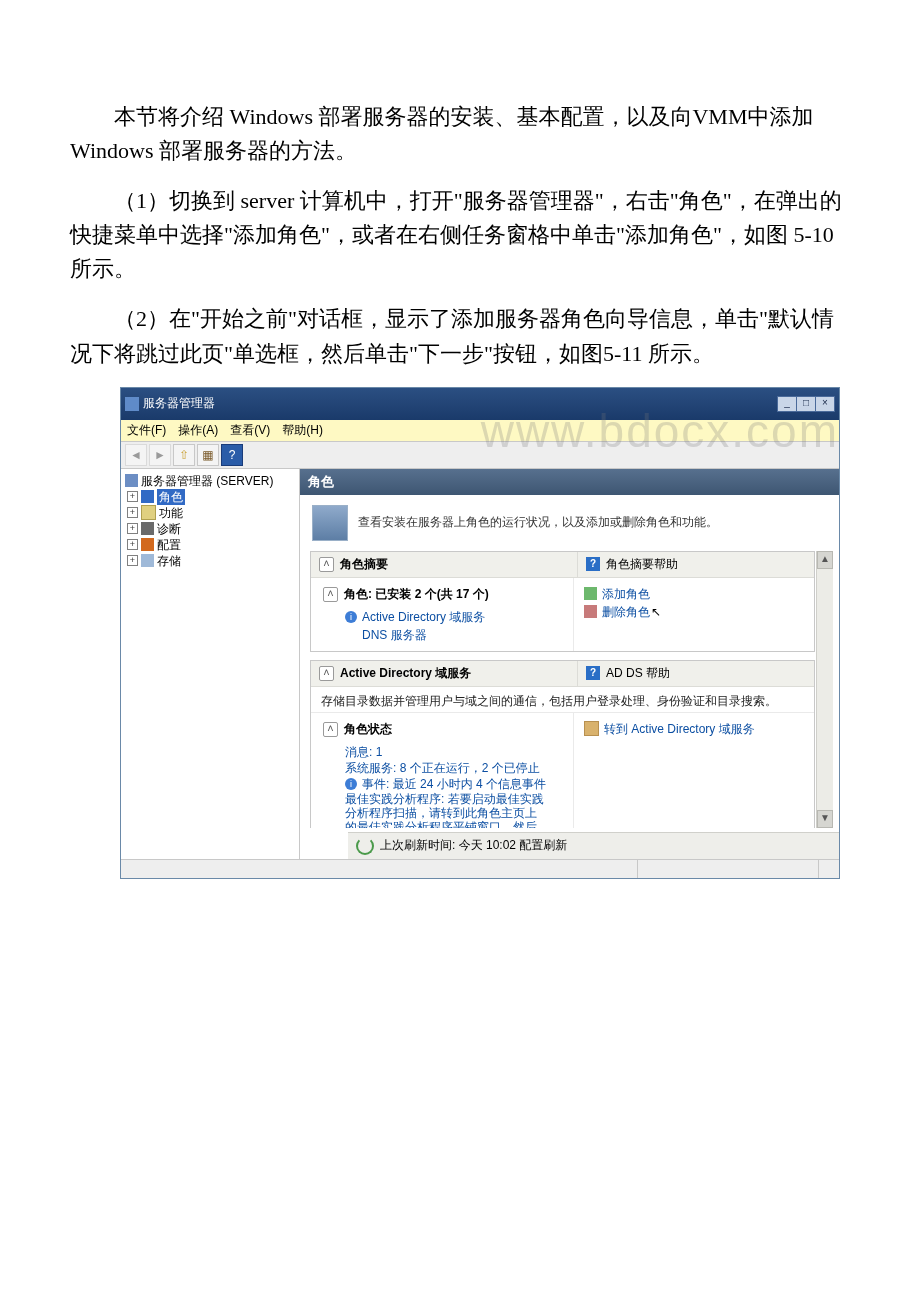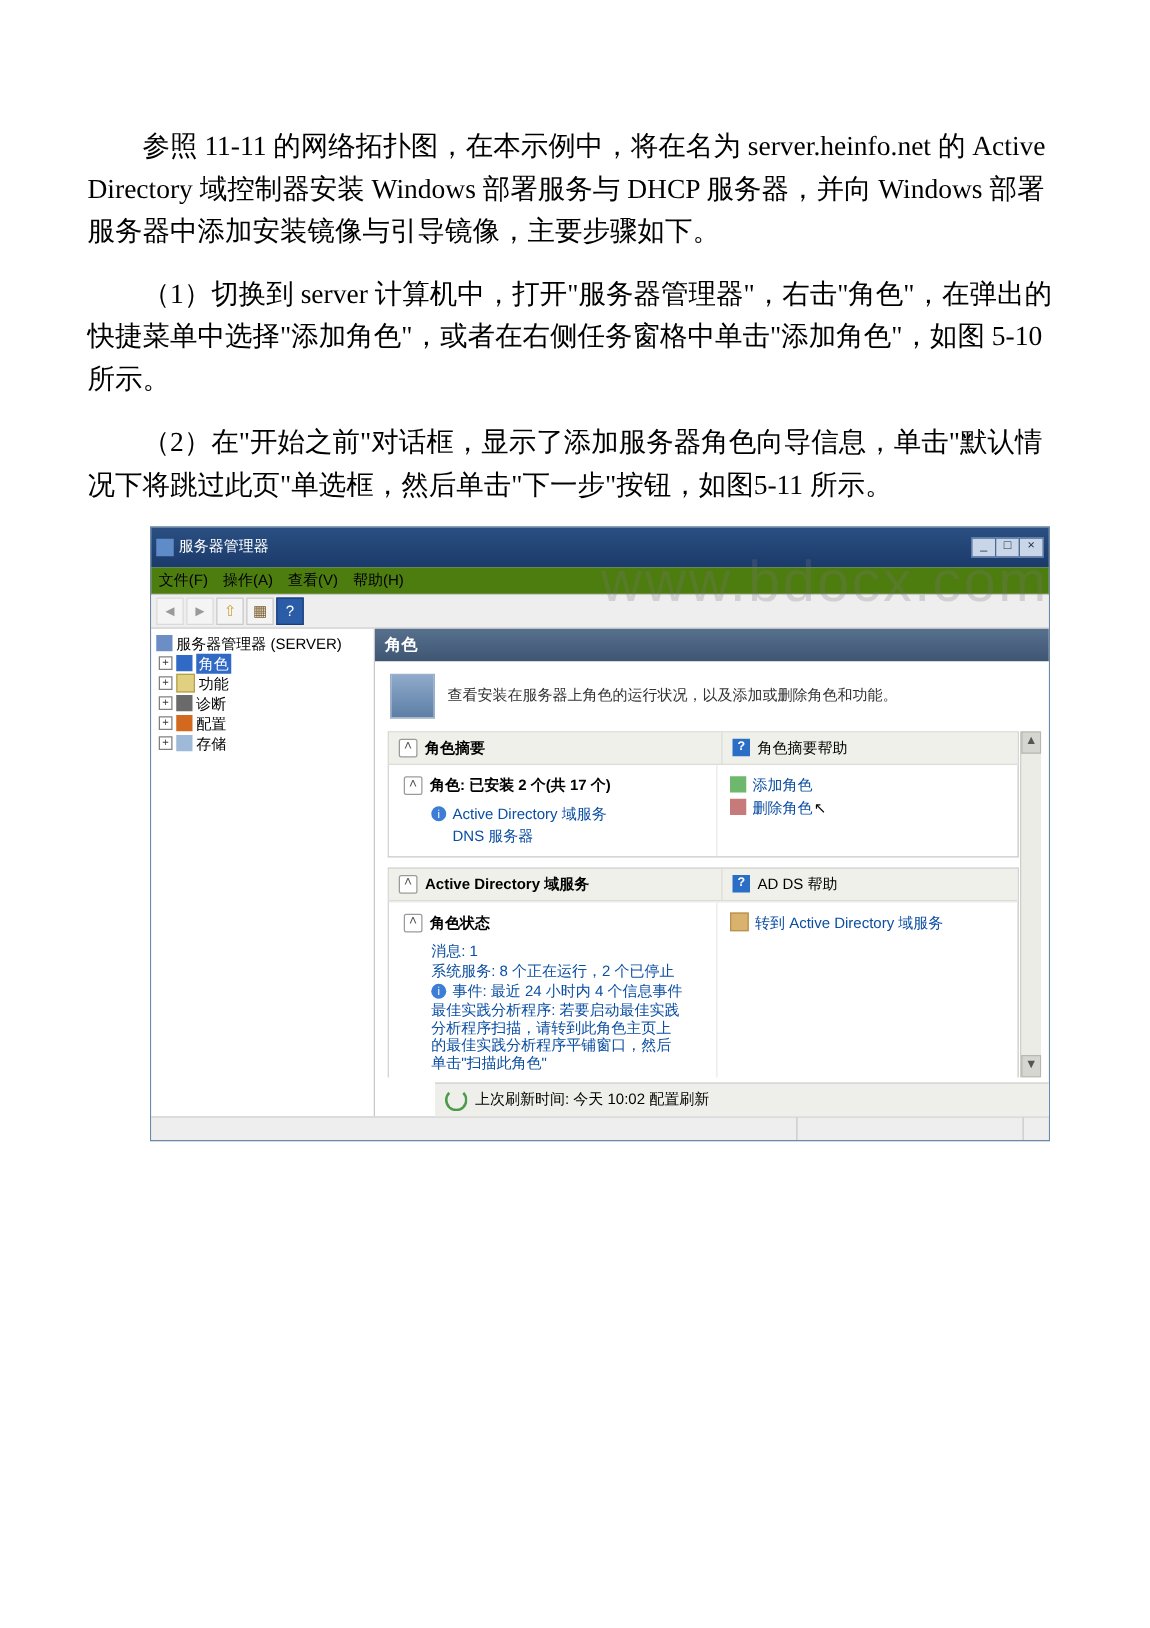--- a/index.html
+++ b/index.html
@@ -65,21 +65,21 @@
     width: 18px; height: 14px;
     background: #c9d6e8;
     border: 1px solid #4a6a9a;
     color: #1a2a4a;
     font-size: 10px;
     line-height: 12px;
     text-align: center;
     margin-left: -1px;
   }
   .menubar {
-    background: #4d7c0f;
+    background: #fef9c3;
     border-bottom: 1px solid #c8c8c8;
     padding: 2px 6px;
     display: flex;
     gap: 12px;
     color: #000000;
   }
   .toolbar {
     background: #eeeeee;
     border-bottom: 1px solid #c8c8c8;
     padding: 2px 4px;
@@ -292,23 +292,23 @@
     border-radius: 50%;
     border-top-color: transparent;
   }
   .bold { font-weight: bold; }
 </style>
 </head>
 <body>
 
 <div class="page">
 
-
-
-  <p class="para indent">参照 11-11 的网络拓扑图，在本示例中，将在名为 server.heinfo.net 的 Active Directory 域控制器安装 Windows 部署服务与 DHCP 服务器，并向 Windows 部署服务器中添加安装镜像与引导镜像，主要步骤如下。</p>
+  <p class="para indent">本节将介绍 Windows 部署服务器的安装、基本配置，以及向VMM中添加 Windows 部署服务器的方法。</p>
+
+
 
   <p class="para indent">（1）切换到 server 计算机中，打开"服务器管理器"，右击"角色"，在弹出的快捷菜单中选择"添加角色"，或者在右侧任务窗格中单击"添加角色"，如图 5-10 所示。</p>
 
   <p class="para indent">（2）在"开始之前"对话框，显示了添加服务器角色向导信息，单击"默认情况下将跳过此页"单选框，然后单击"下一步"按钮，如图5-11 所示。</p>
 
   <div class="screenshot-wrap">
     <div class="win">
 
       <div class="watermark">www.bdocx.com</div>
 
@@ -433,20 +433,21 @@
               <div class="panel-head">
                 <div class="panel-head-left">
                   <span class="collapse-btn">˄</span>
                   <span class="bold">Active Directory 域服务</span>
                 </div>
                 <div class="panel-head-right">
                   <span class="help-ico">?</span>
                   <span>AD DS 帮助</span>
                 </div>
               </div>
+              <div class="subdesc">存储目录数据并管理用户与域之间的通信，包括用户登录处理、身份验证和目录搜索。</div>
               <div class="panel-body" style="border-top:1px solid #eaeaea">
                 <div class="panel-body-left">
                   <div style="display:flex;gap:6px;align-items:center">
                     <span class="collapse-btn">˄</span>
                     <span class="sublabel bold">角色状态</span>
                   </div>
                   <div style="margin:6px 0 0 22px">
                     <div><a class="linklike">消息: 1</a></div>
                     <div><a class="linklike">系统服务: 8 个正在运行，2 个已停止</a></div>
                     <div class="link-row">

